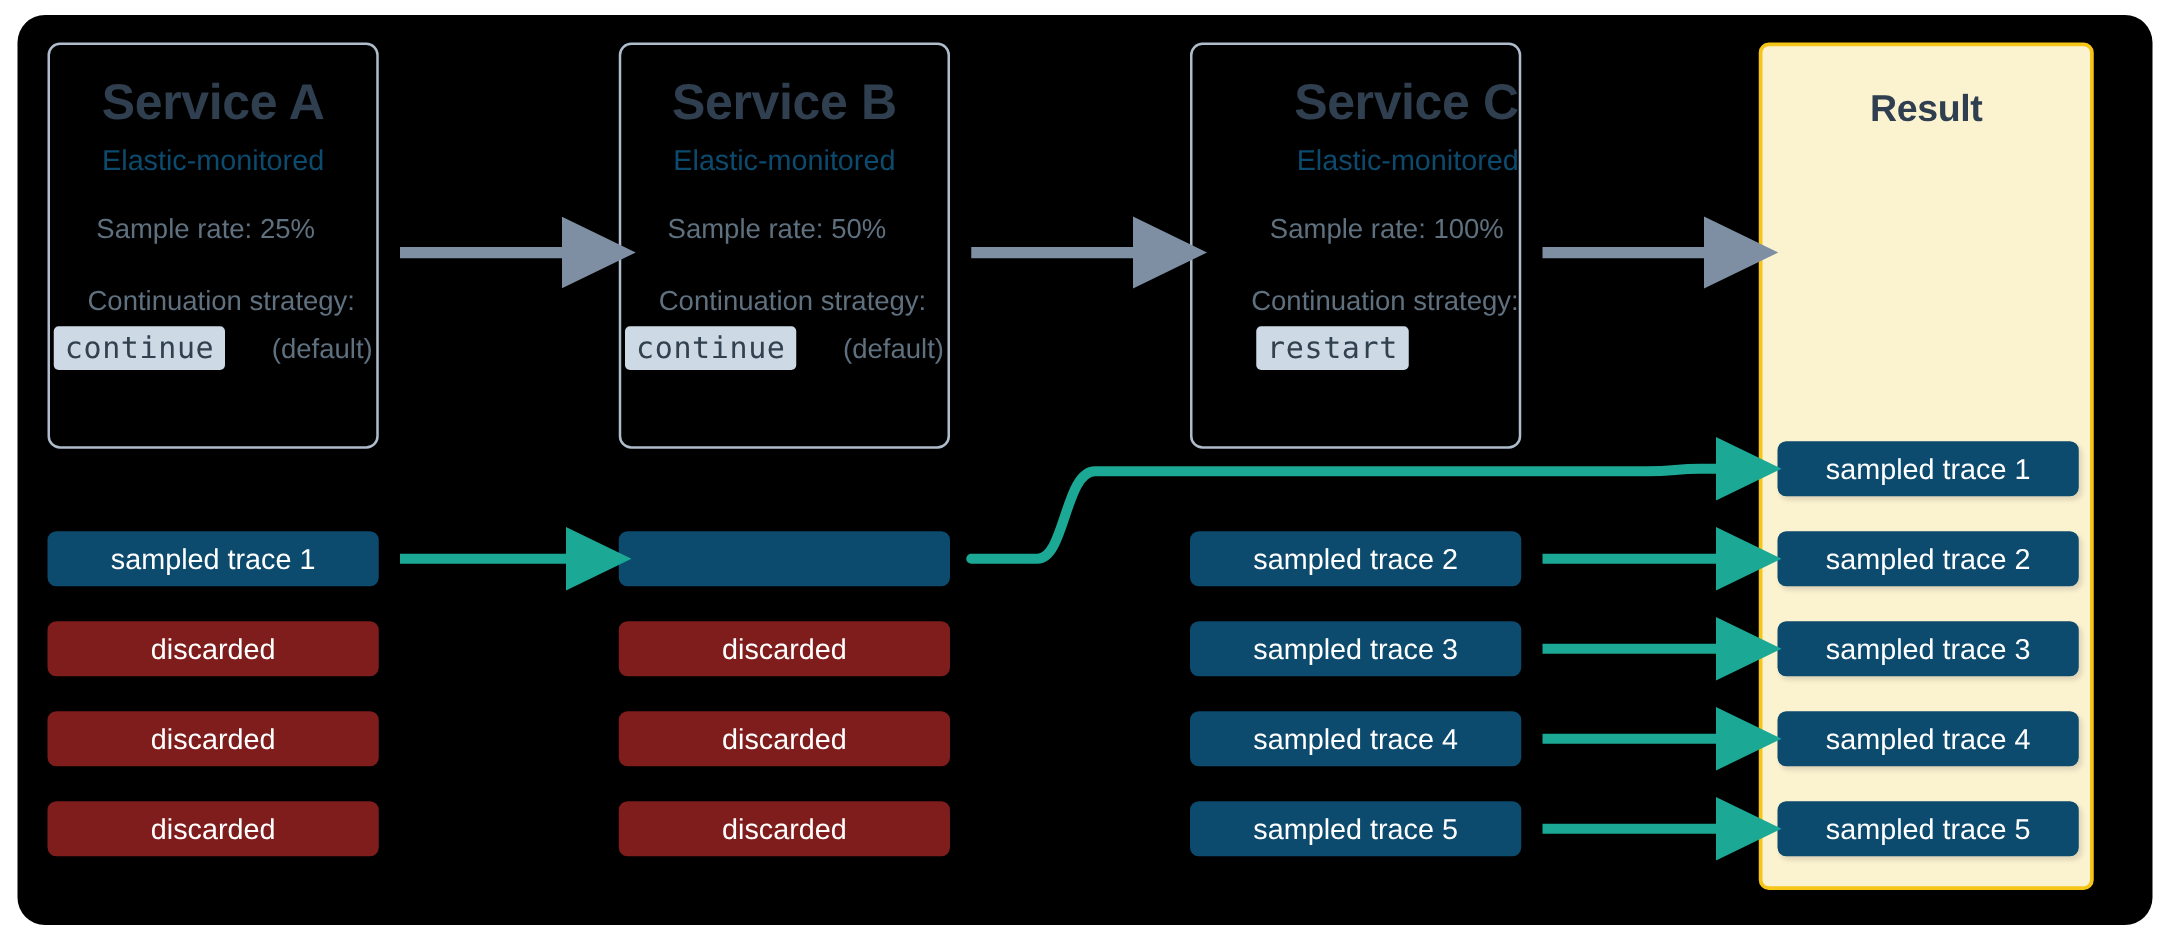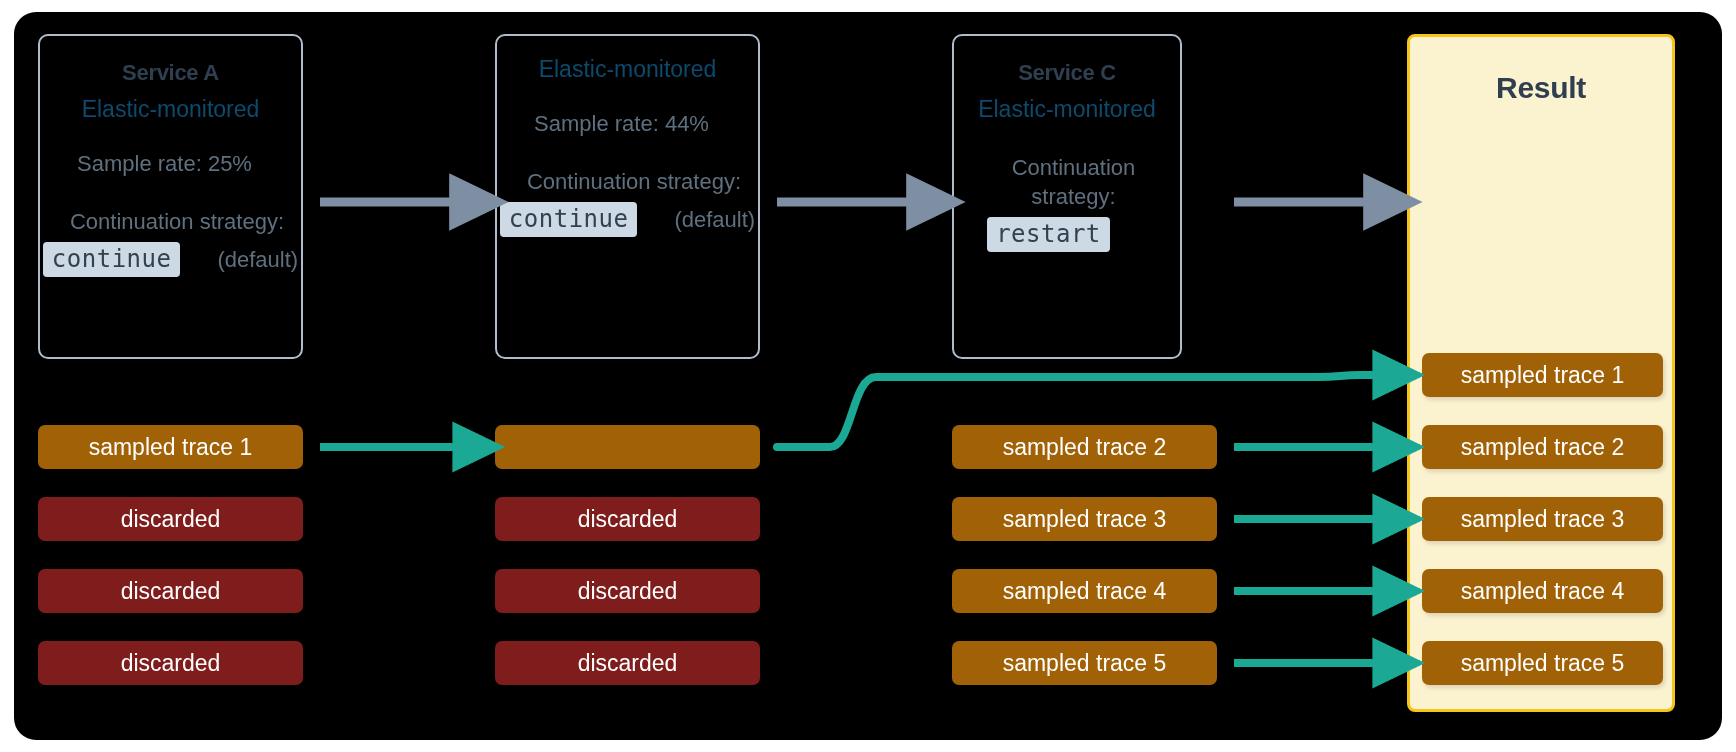--- a/index.html
+++ b/index.html
@@ -25,21 +25,21 @@
   .service-card{
     position:absolute;
     box-sizing:border-box;
     border:2.5px solid #aebccc;
     border-radius:10px;
     background:transparent;
     text-align:center;
     padding-top:10px;
   }
   .service-title{
-    font-size:22px;font-weight:bold;color:#2f3f4f;
+    font-size:40px;font-weight:bold;color:#2f3f4f;
     letter-spacing:-0.3px;
     margin:14px 0 4px 0;
   }
   .service-sub{
     font-size:23px;color:#0c4a6e;margin:10px 0 0 0;
   }
   .service-rate{
     font-size:22px;color:#5f707f;margin:28px 12px 0 0;
   }
   .service-strat-label{
@@ -84,21 +84,21 @@
   .pill{
     position:absolute;
     box-sizing:border-box;
     height:44px;
     border-radius:7px;
     display:flex;align-items:center;justify-content:center;
     color:#ffffff;
     font-size:23px;
     white-space:nowrap;
   }
-  .pill.sampled{background:#a16207;}
+  .pill.sampled{background:#0c4a6e;}
   .pill.discarded{background:#7f1d1d;}
   .pill.shadowed{box-shadow:2px 3px 4px rgba(0,0,0,0.12);}
 
   
   #arrows{
     position:absolute;left:0;top:0;width:1736px;height:752px;
     pointer-events:none;
   }
 </style>
 </head>
@@ -112,32 +112,34 @@
     <div class="service-sub">Elastic-monitored</div>
     <div class="service-rate">Sample rate: 25%</div>
     <div class="service-strat-label">Continuation strategy:</div>
     <div class="strat-row">
       <span class="code-badge">continue</span>
       <span class="strat-default">(default)</span>
     </div>
   </div>
 
   <div class="service-card" style="left:495px;top:34px;width:265px;height:325px;">
+    <div class="service-title">Service B</div>
     <div class="service-sub">Elastic-monitored</div>
-    <div class="service-rate">Sample rate: 44%</div>
+    <div class="service-rate">Sample rate: 50%</div>
     <div class="service-strat-label">Continuation strategy:</div>
     <div class="strat-row">
       <span class="code-badge">continue</span>
       <span class="strat-default">(default)</span>
     </div>
   </div>
 
-  <div class="service-card" style="left:952px;top:34px;width:230px;height:325px;">
+  <div class="service-card" style="left:952px;top:34px;width:265px;height:325px;text-align:right;">
     <div class="service-title">Service C</div>
     <div class="service-sub">Elastic-monitored</div>
+    <div class="service-rate">Sample rate: 100%</div>
     <div class="service-strat-label">Continuation strategy:</div>
     <div class="strat-row">
       <span class="code-badge">restart</span>
       <span class="strat-default"></span>
     </div>
   </div>
 
   <div id="result-card" style="left:1407px;top:34px;width:268px;height:678px;">
     <div id="result-title">Result</div>
   </div>

